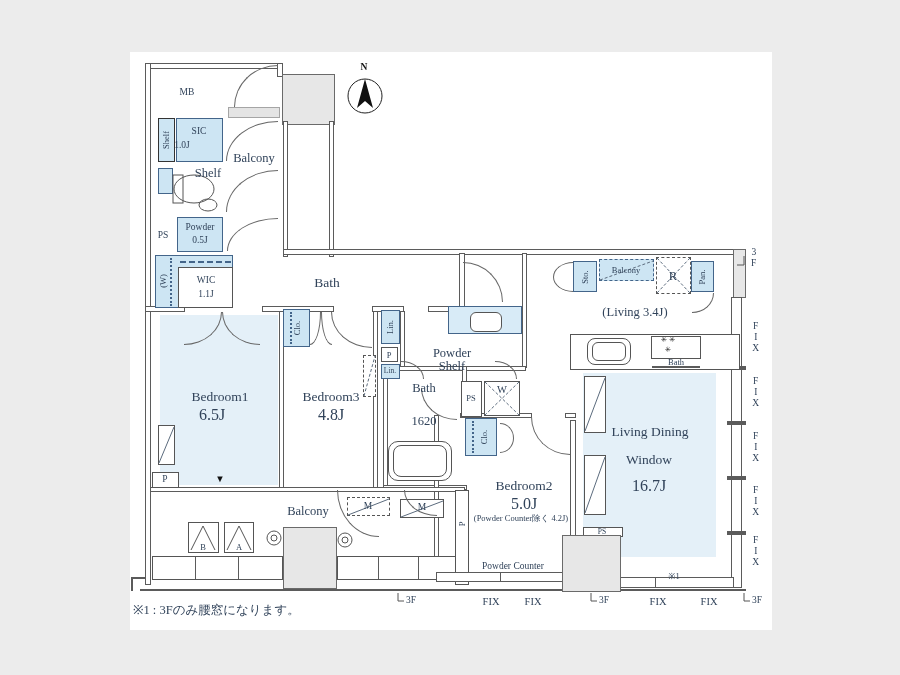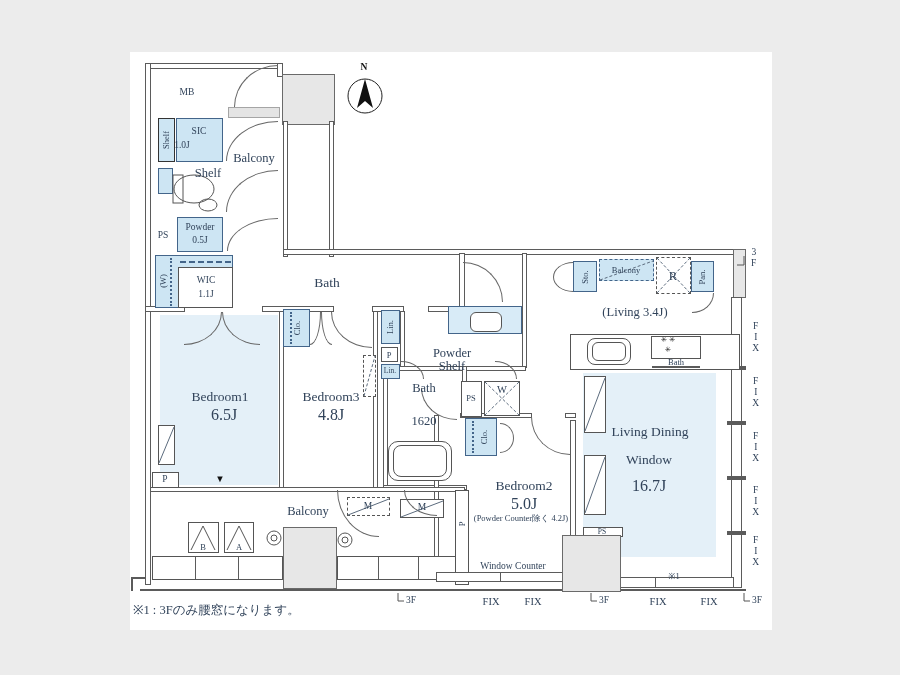--- a/index.html
+++ b/index.html
@@ -204,21 +204,21 @@
   <div class="l c f9" style="left:163px;top:236px">PS</div>
   <div class="l c f9" style="left:200px;top:228px">Powder</div>
   <div class="l c f9" style="left:200px;top:241px">0.5J</div>
   <div class="l cr f8" style="left:163px;top:281px">(W)</div>
   <div class="l c f9" style="left:206px;top:281px">WIC</div>
   <div class="l c f9" style="left:206px;top:295px">1.1J</div>
   <div class="l c f13" style="left:327px;top:283px">Bath</div>
   <div class="l c f9" style="left:364px;top:68px;font-weight:bold;color:#111">N</div>
   <div class="l cr f8" style="left:297px;top:328px">Clo.</div>
   <div class="l c f13" style="left:220px;top:397px">Bedroom1</div>
-  <div class="l c f15" style="left:224px;top:415px">6.5J</div>
+  <div class="l c f15" style="left:212px;top:415px">6.5J</div>
   <div class="l c f13" style="left:331px;top:397px">Bedroom3</div>
   <div class="l c f15" style="left:331px;top:415px">4.8J</div>
   <div class="l cr f8" style="left:390px;top:327px">Lin.</div>
   <div class="l c f8" style="left:389px;top:355px">P</div>
   <div class="l c f7" style="left:390px;top:371px">Lin.</div>
   <div class="l c f12" style="left:452px;top:353px">Powder</div>
   <div class="l c f12" style="left:452px;top:366px">Shelf</div>
   <div class="l c f12" style="left:424px;top:388px">Bath</div>
   <div class="l c f12" style="left:424px;top:421px">1620</div>
   <div class="l c f8" style="left:471px;top:398px">PS</div>
@@ -240,21 +240,21 @@
   <div class="l c f15" style="left:649px;top:486px">16.7J</div>
   <div class="l c f12" style="left:308px;top:511px">Balcony</div>
   <div class="l c f8" style="left:203px;top:547px">B</div>
   <div class="l c f8" style="left:239px;top:547px">A</div>
   <div class="l c f9" style="left:368px;top:507px">M</div>
   <div class="l c f9" style="left:422px;top:508px">M</div>
   <div class="l c f9" style="left:165px;top:480px">P</div>
   <div class="l c f9" style="left:220px;top:480px;color:#111">▼</div>
   <div class="l cr f8" style="left:462px;top:524px">P</div>
   <div class="l c f7" style="left:602px;top:532px">PS</div>
-  <div class="l c f9" style="left:513px;top:567px">Window Counter</div>
+  <div class="l c f9" style="left:513px;top:567px">Powder Counter</div>
   <div class="l c f8" style="left:674px;top:576px">※1</div>
 
   <div class="l c f10" style="left:491px;top:602px">FIX</div>
   <div class="l c f10" style="left:533px;top:602px">FIX</div>
   <div class="l c f10" style="left:658px;top:602px">FIX</div>
   <div class="l c f10" style="left:709px;top:602px">FIX</div>
   <div class="l c f9" style="left:411px;top:601px">3F</div>
   <div class="l c f9" style="left:604px;top:601px">3F</div>
   <div class="l c f9" style="left:757px;top:601px">3F</div>
   <div class="l c f9 vert" style="left:755px;top:337px">FIX</div>

